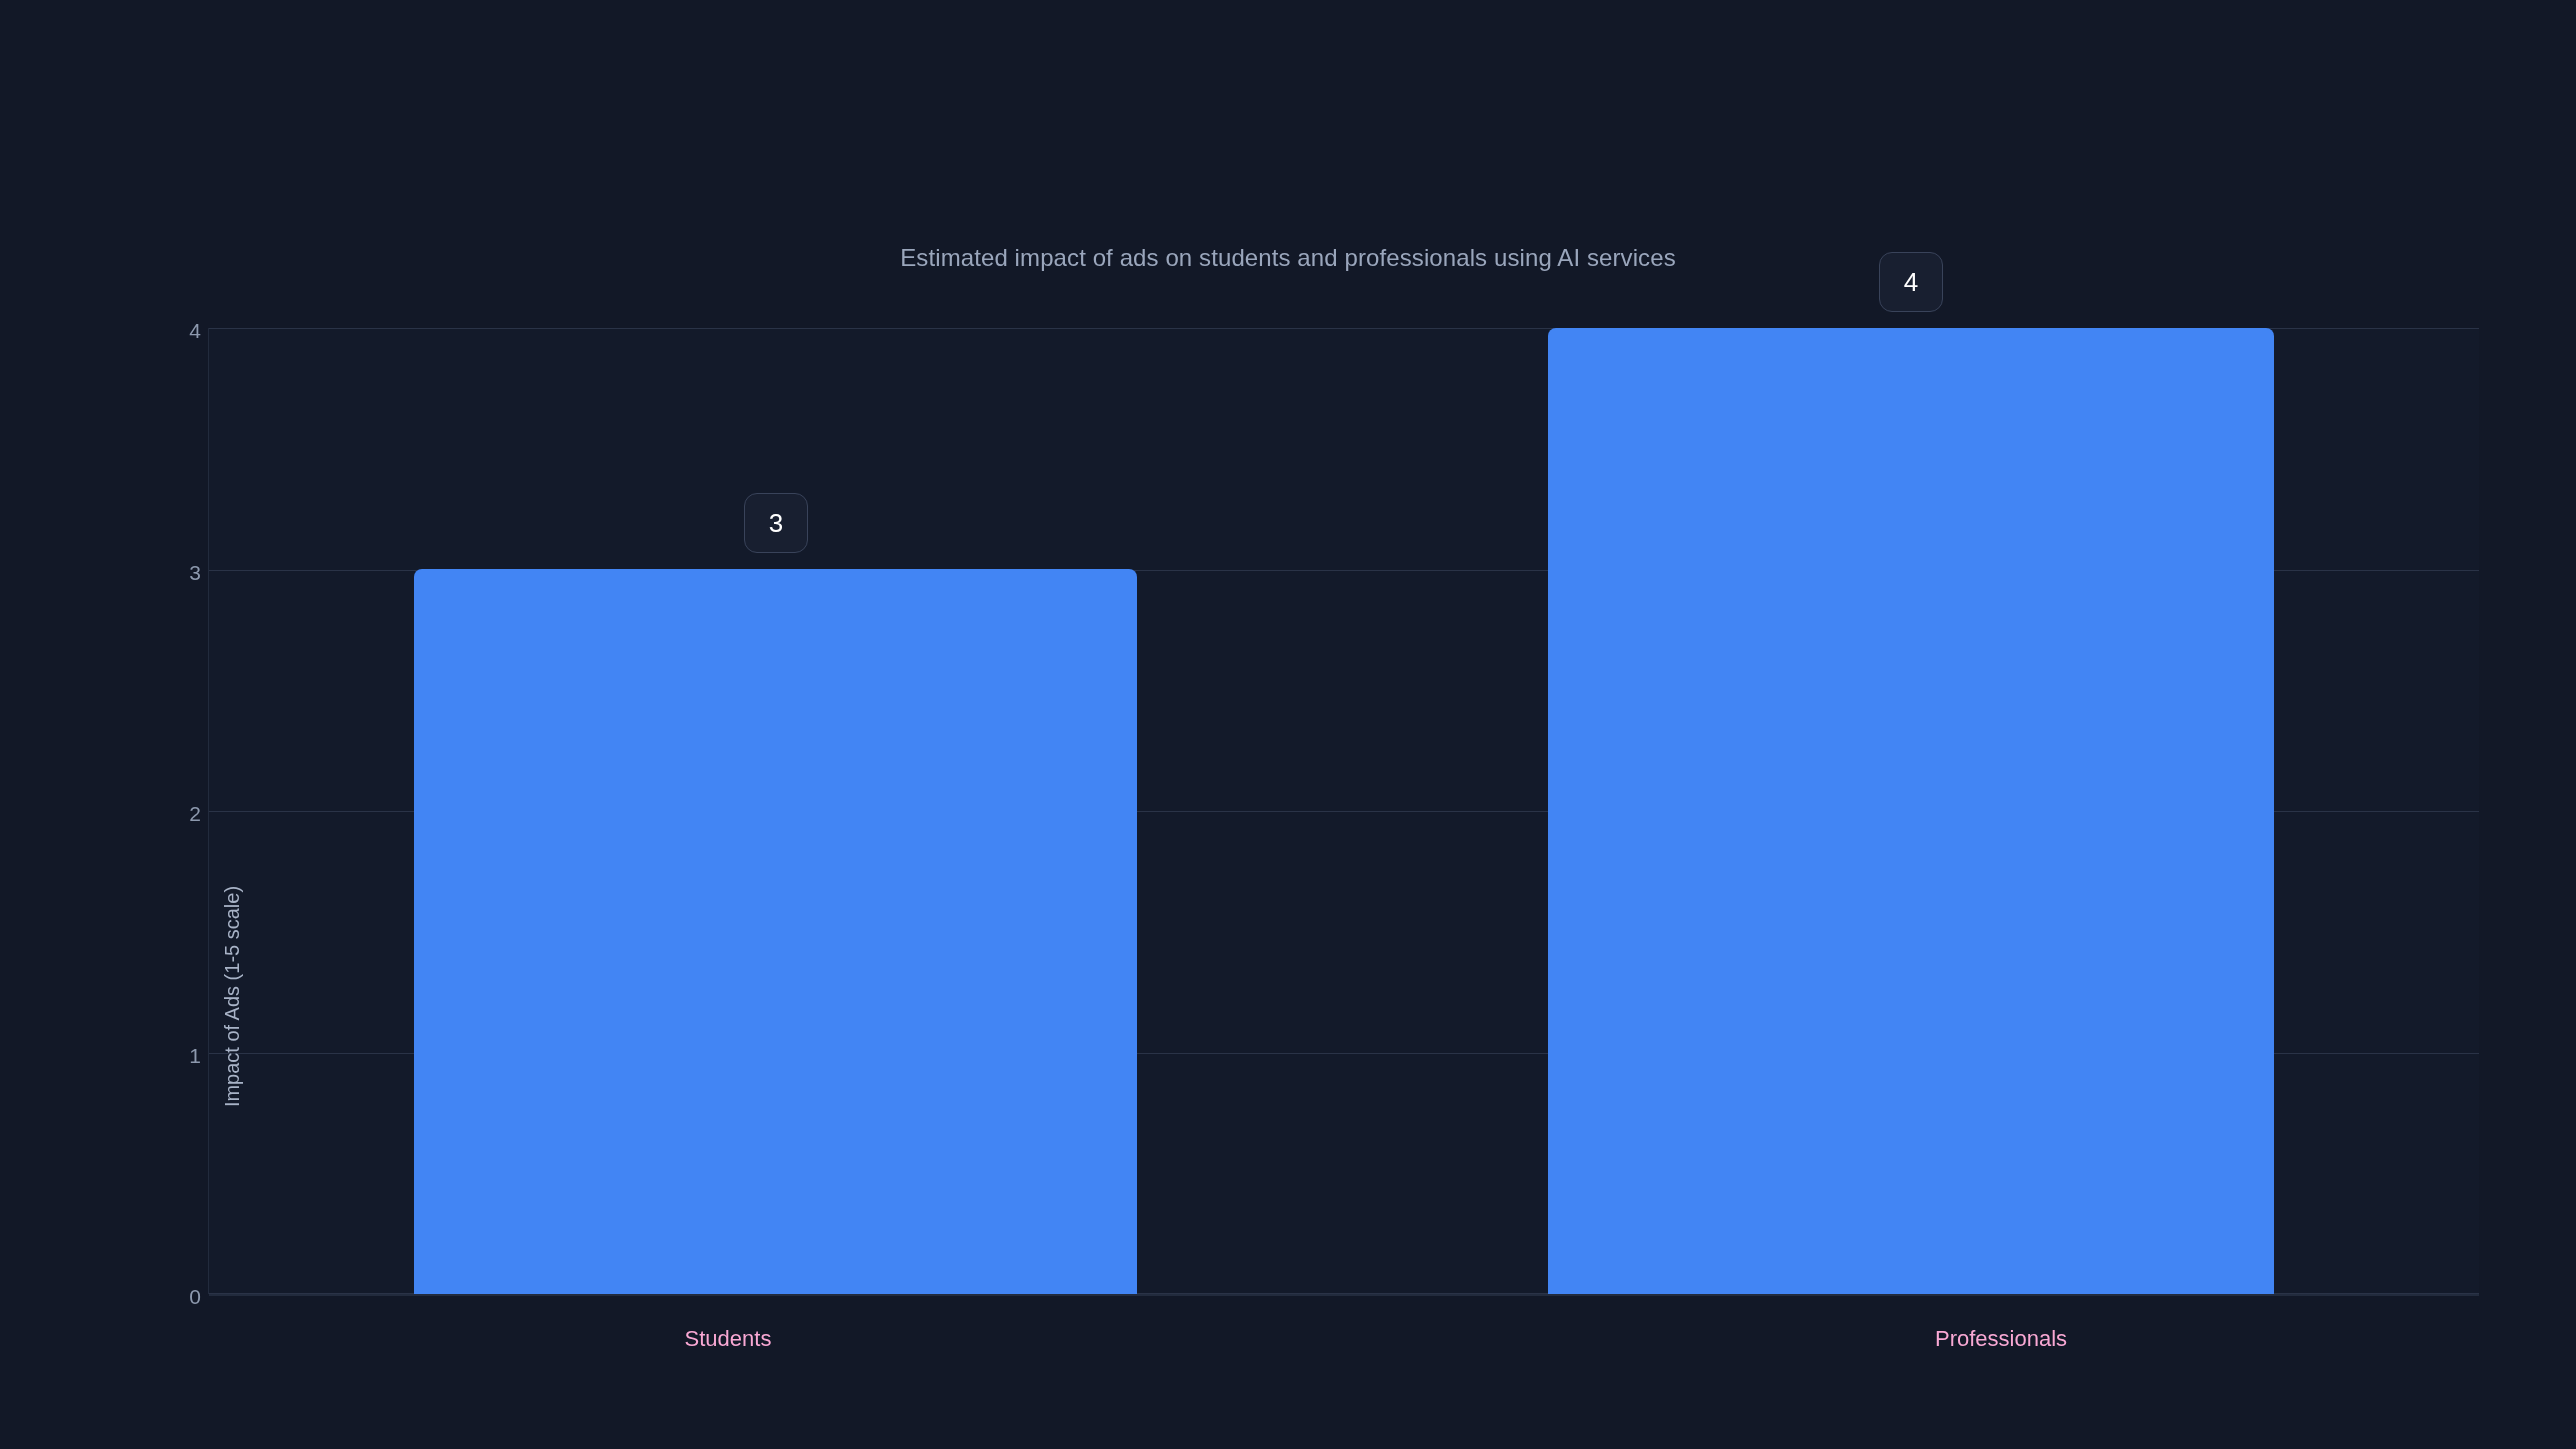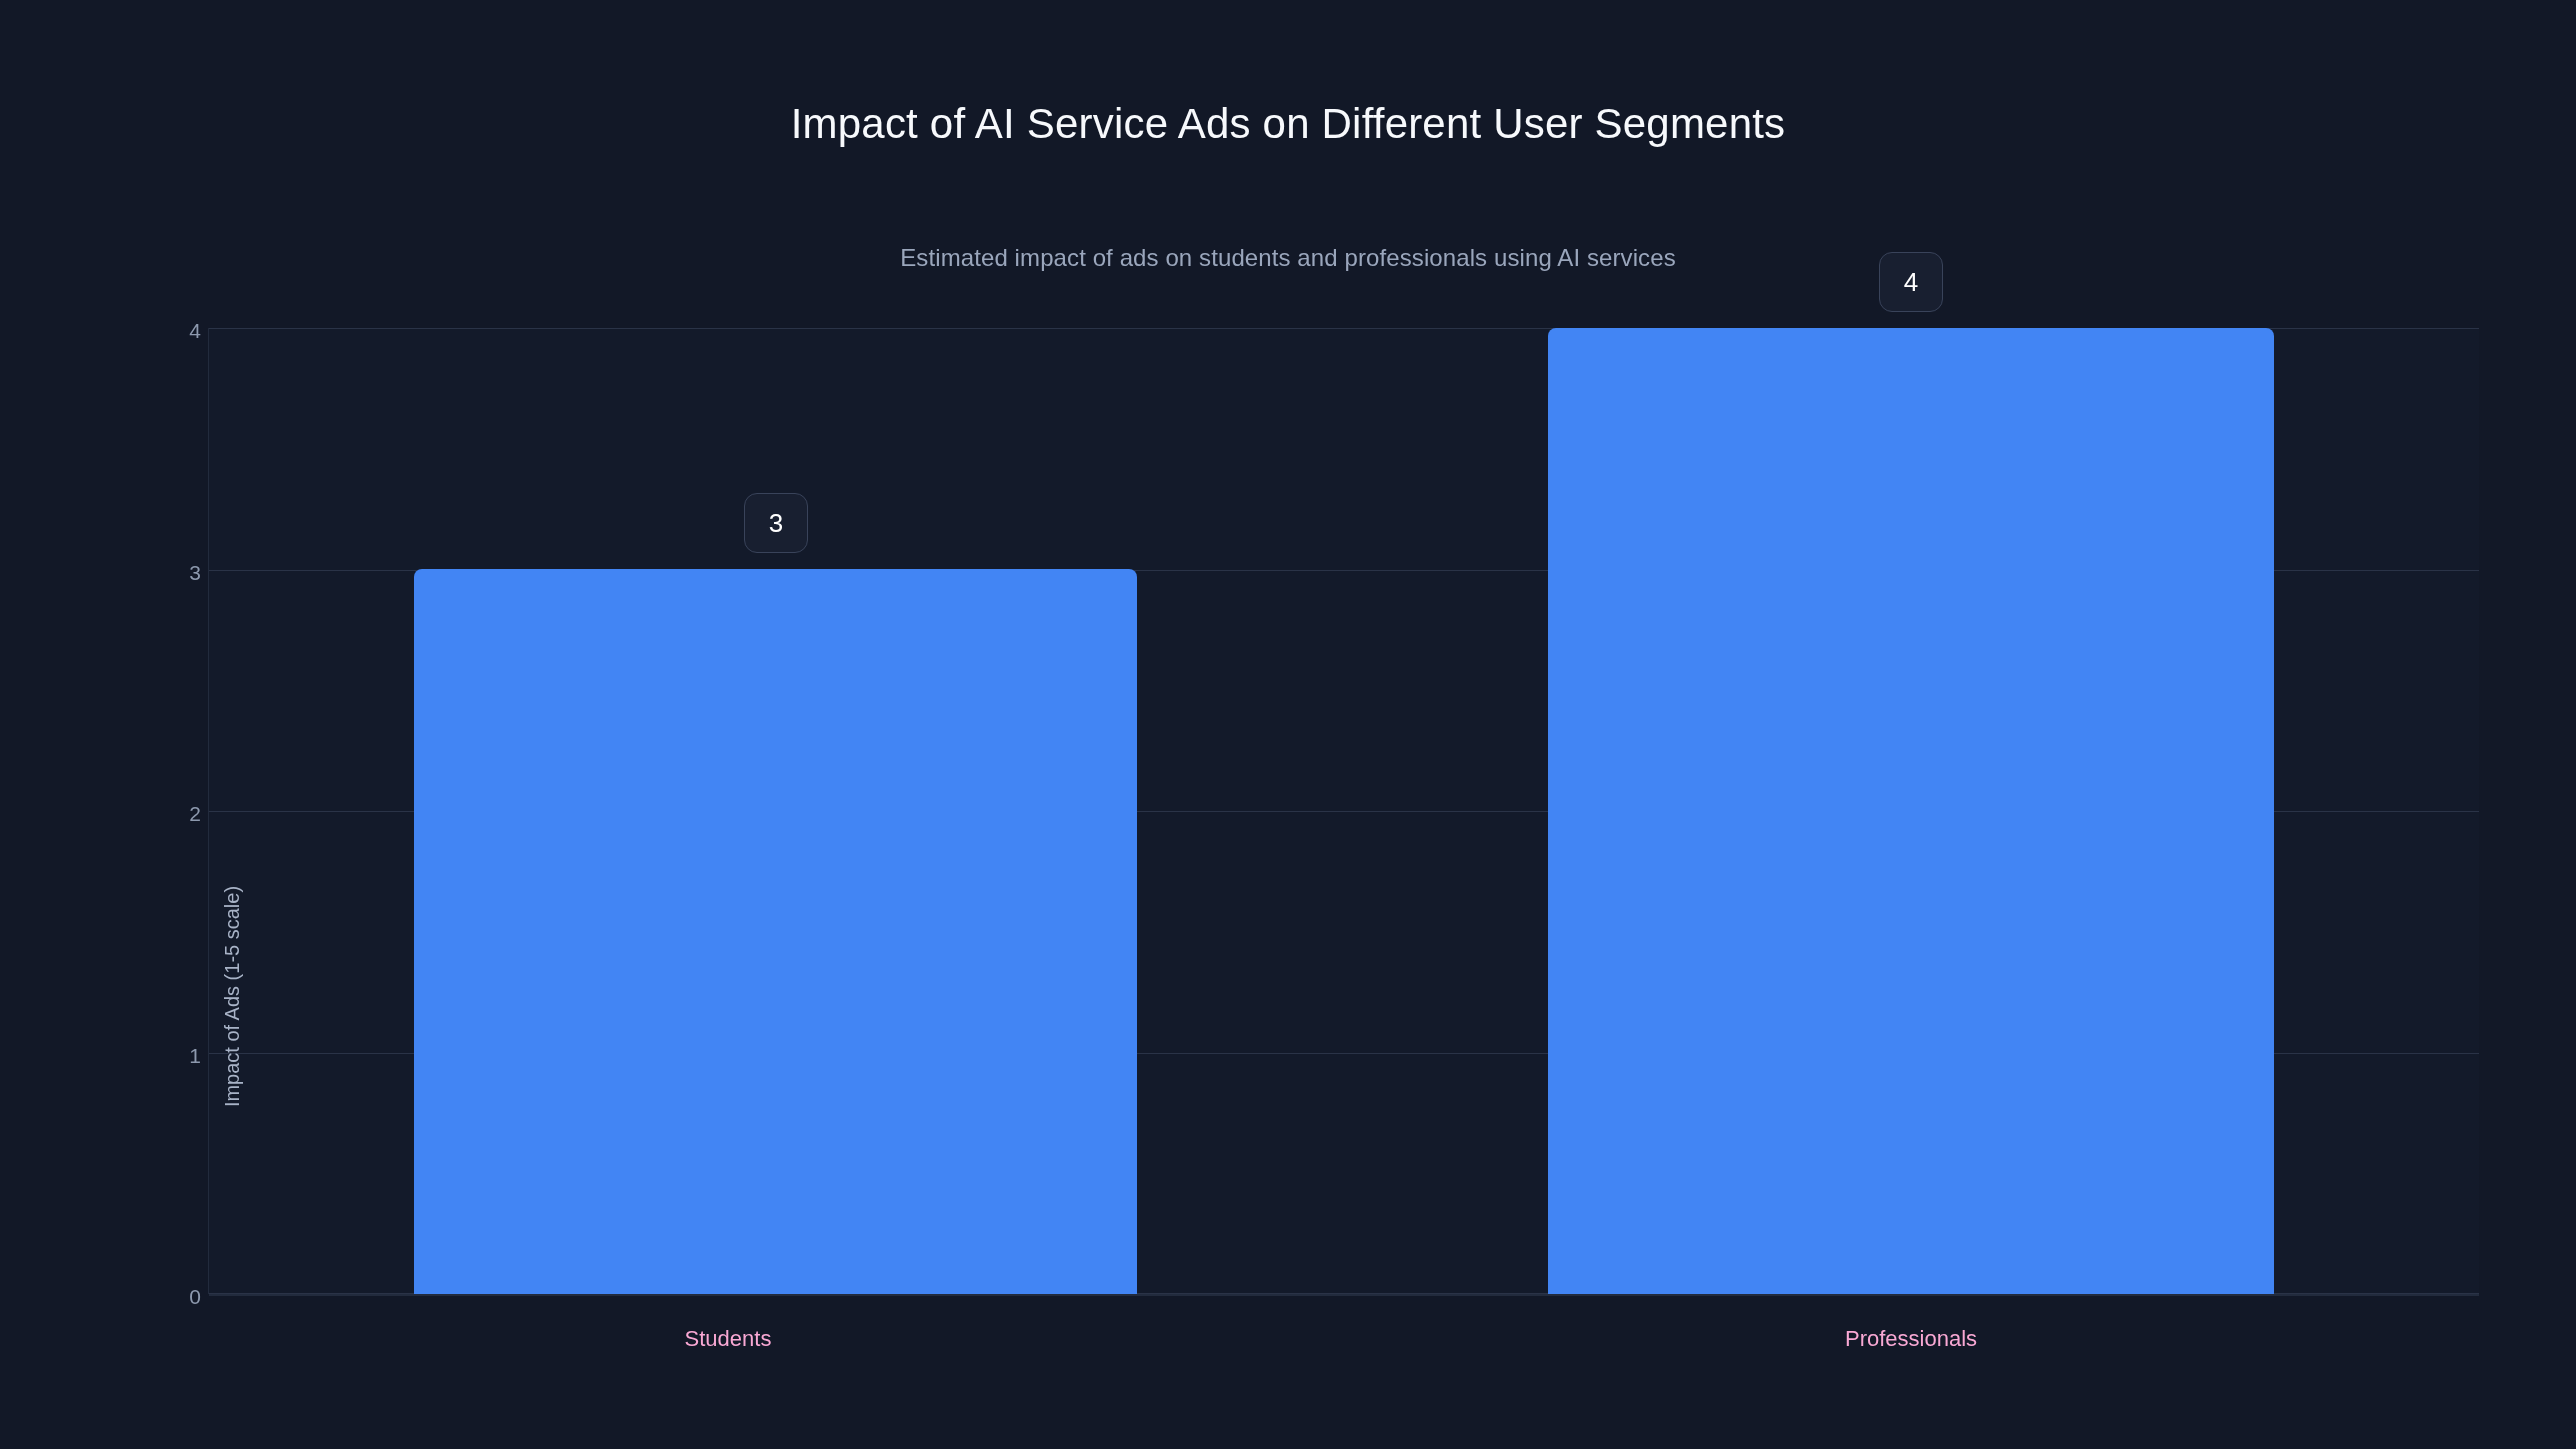--- a/index.html
+++ b/index.html
@@ -136,21 +136,20 @@
     font-size: 22px;
     color: #f9a8d4;
     white-space: nowrap;
   }
 </style>
 </head>
 <body>
 
 <div id="chart-card">
 
-  <div id="chart-title">Impact of AI Service Ads on Different User Segments</div>
 
   <div id="chart-subtitle">Estimated impact of ads on students and professionals using AI services</div>
 
   <div class="y-tick-label" style="left:153px; top:320px;">4</div>
   <div class="y-tick-label" style="left:153px; top:562px;">3</div>
   <div class="y-tick-label" style="left:153px; top:803px;">2</div>
   <div class="y-tick-label" style="left:153px; top:1045px;">1</div>
   <div class="y-tick-label" style="left:153px; top:1286px;">0</div>
 
   <div id="axis-line-y"></div>
@@ -170,16 +169,16 @@
 
     <div id="y-axis-title">Impact of Ads (1-5 scale)</div>
   </div>
 
   <div class="value-badge" style="left:744px; top:493px;">3</div>
 
   <div class="value-badge" style="left:1879px; top:252px;">4</div>
 
   <div class="x-tick-label" style="left:535px; top:1326px; width:386px;">Students</div>
 
-  <div class="x-tick-label" style="left:1718px; top:1326px; width:386px;">Professionals</div>
+  <div class="x-tick-label" style="left:1808px; top:1326px; width:386px;">Professionals</div>
 
 </div>
 
 
 </body></html>

